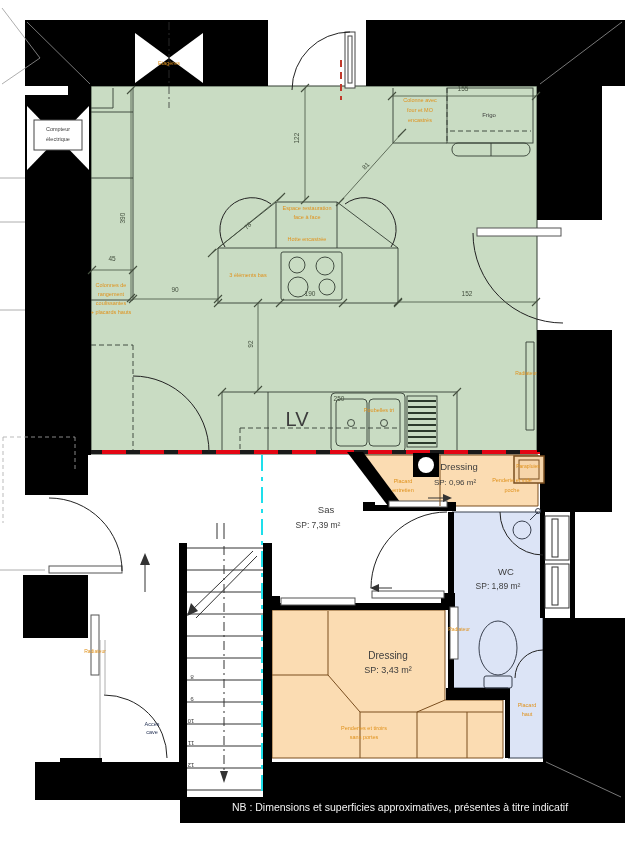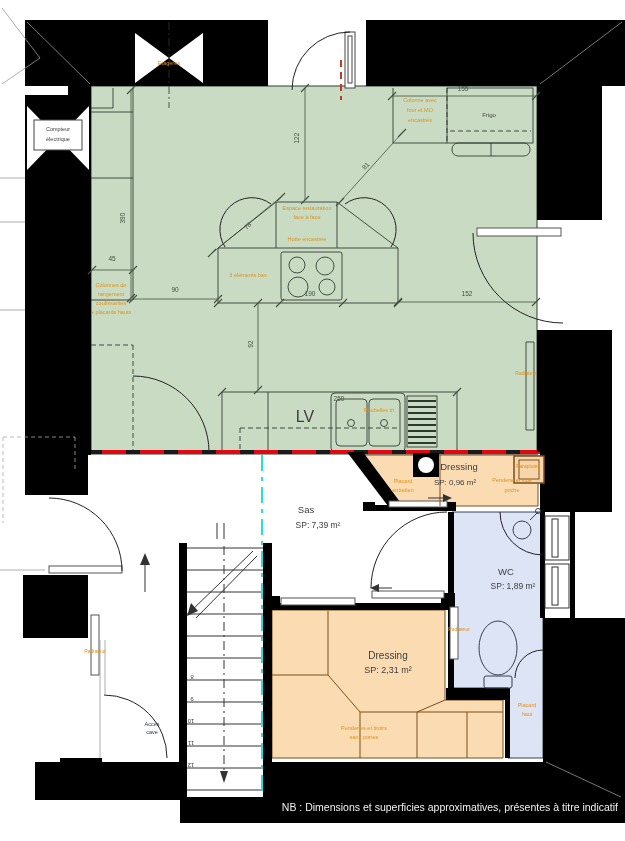--- a/index.html
+++ b/index.html
@@ -6,21 +6,21 @@
   #plan{position:relative;width:625px;height:841px;background:#fff;overflow:hidden;
         font-family:"Liberation Sans",sans-serif;}
   #plan svg{position:absolute;left:0;top:0;}
   .lbl{position:absolute;color:#e0921c;text-align:center;line-height:1.25;white-space:nowrap;}
   .dark{color:#3d3d3d;}
   .navy{color:#1f2d50;}
   .dim{color:#44503f;font-size:6.5px;}
   .r90{transform:rotate(-90deg);}
   .r42{transform:rotate(-45deg);}
   .r180{transform:rotate(180deg);}
-  .note{color:#f2f2f2;text-align:right;}
+  .note{color:#f2f2f2;text-align:center;}
 </style>
 </head>
 <body>
 
 <div id="plan">
 <svg width="625" height="841" viewBox="0 0 625 841">
 
   <g>
     <rect x="91" y="86" width="446" height="368" fill="#c9dcc3" stroke="#333d33" stroke-width="1"></rect>
     <polygon points="352,455 538,455 538,506 390,506" fill="#fbdcb2" stroke="#7a4e1f" stroke-width="1"></polygon>
@@ -195,44 +195,44 @@
   <div class="lbl" style="left:272px;top:214px;width:70px;font-size:5.5px">face à face</div>
   <div class="lbl" style="left:272px;top:236px;width:70px;font-size:5.5px">Hotte encastrée</div>
   <div class="lbl" style="left:220px;top:272px;width:56px;font-size:5.5px">3 éléments bas</div>
 
   <div class="lbl" style="left:86px;top:282px;width:50px;font-size:5.5px">Colonnes de</div>
   <div class="lbl" style="left:86px;top:291px;width:50px;font-size:5.5px">rangement</div>
   <div class="lbl" style="left:86px;top:300px;width:50px;font-size:5.5px">coulissantes</div>
   <div class="lbl" style="left:86px;top:309px;width:50px;font-size:5.5px">+ placards hauts</div>
 
   <div class="lbl" style="left:352px;top:407px;width:54px;font-size:5.5px">Poubelles tri</div>
-  <div class="lbl dark" style="left:287px;top:407px;width:36px;font-size:16px">LV</div>
+  <div class="lbl dark" style="left:279px;top:407px;width:36px;font-size:20px">LV</div>
 
   <div class="lbl" style="left:503px;top:370px;width:46px;font-size:5px">Radiateur</div>
   <div class="lbl" style="left:72px;top:648px;width:46px;font-size:5px">Radiateur</div>
   <div class="lbl" style="left:436px;top:626px;width:46px;font-size:5px">Radiateur</div>
 
   <div class="lbl" style="left:380px;top:478px;width:46px;font-size:5.5px">Placard</div>
   <div class="lbl" style="left:380px;top:487px;width:46px;font-size:5.5px">entretien</div>
 
   <div class="lbl dark" style="left:428px;top:461px;width:62px;font-size:9.5px">Dressing</div>
   <div class="lbl dark" style="left:424px;top:478px;width:62px;font-size:8px">SP: 0,96 m²</div>
 
   <div class="lbl" style="left:486px;top:477px;width:52px;font-size:5.5px">Penderie et vide</div>
   <div class="lbl" style="left:486px;top:487px;width:52px;font-size:5.5px">poche</div>
   <div class="lbl" style="left:505px;top:463px;width:46px;font-size:5px">Parapluies</div>
 
-  <div class="lbl dark" style="left:276px;top:504px;width:60px;font-size:9.5px">Sas</div>
+  <div class="lbl dark" style="left:296px;top:504px;width:60px;font-size:9.5px">Sas</div>
   <div class="lbl dark" style="left:284px;top:520px;width:68px;font-size:8.5px">SP: 7,39 m²</div>
 
   <div class="lbl dark" style="left:476px;top:566px;width:60px;font-size:9.5px">WC</div>
-  <div class="lbl dark" style="left:478px;top:581px;width:70px;font-size:8.5px">SP: 1,89 m²</div>
+  <div class="lbl dark" style="left:463px;top:581px;width:70px;font-size:8.5px">SP: 1,89 m²</div>
 
   <div class="lbl dark" style="left:354px;top:650px;width:68px;font-size:10px">Dressing</div>
-  <div class="lbl dark" style="left:350px;top:665px;width:76px;font-size:9px">SP: 2,31 m²</div>
+  <div class="lbl dark" style="left:350px;top:665px;width:76px;font-size:9px">SP: 3,43 m²</div>
 
   <div class="lbl" style="left:326px;top:725px;width:76px;font-size:5.5px">Penderies et tiroirs</div>
   <div class="lbl" style="left:326px;top:734px;width:76px;font-size:5.5px">sans portes</div>
 
   <div class="lbl" style="left:504px;top:702px;width:46px;font-size:5.5px">Placard</div>
   <div class="lbl" style="left:504px;top:711px;width:46px;font-size:5.5px">haut</div>
 
   <div class="lbl navy" style="left:136px;top:721px;width:32px;font-size:5.5px">Accès</div>
   <div class="lbl navy" style="left:136px;top:729px;width:32px;font-size:5.5px">cave</div>
 

